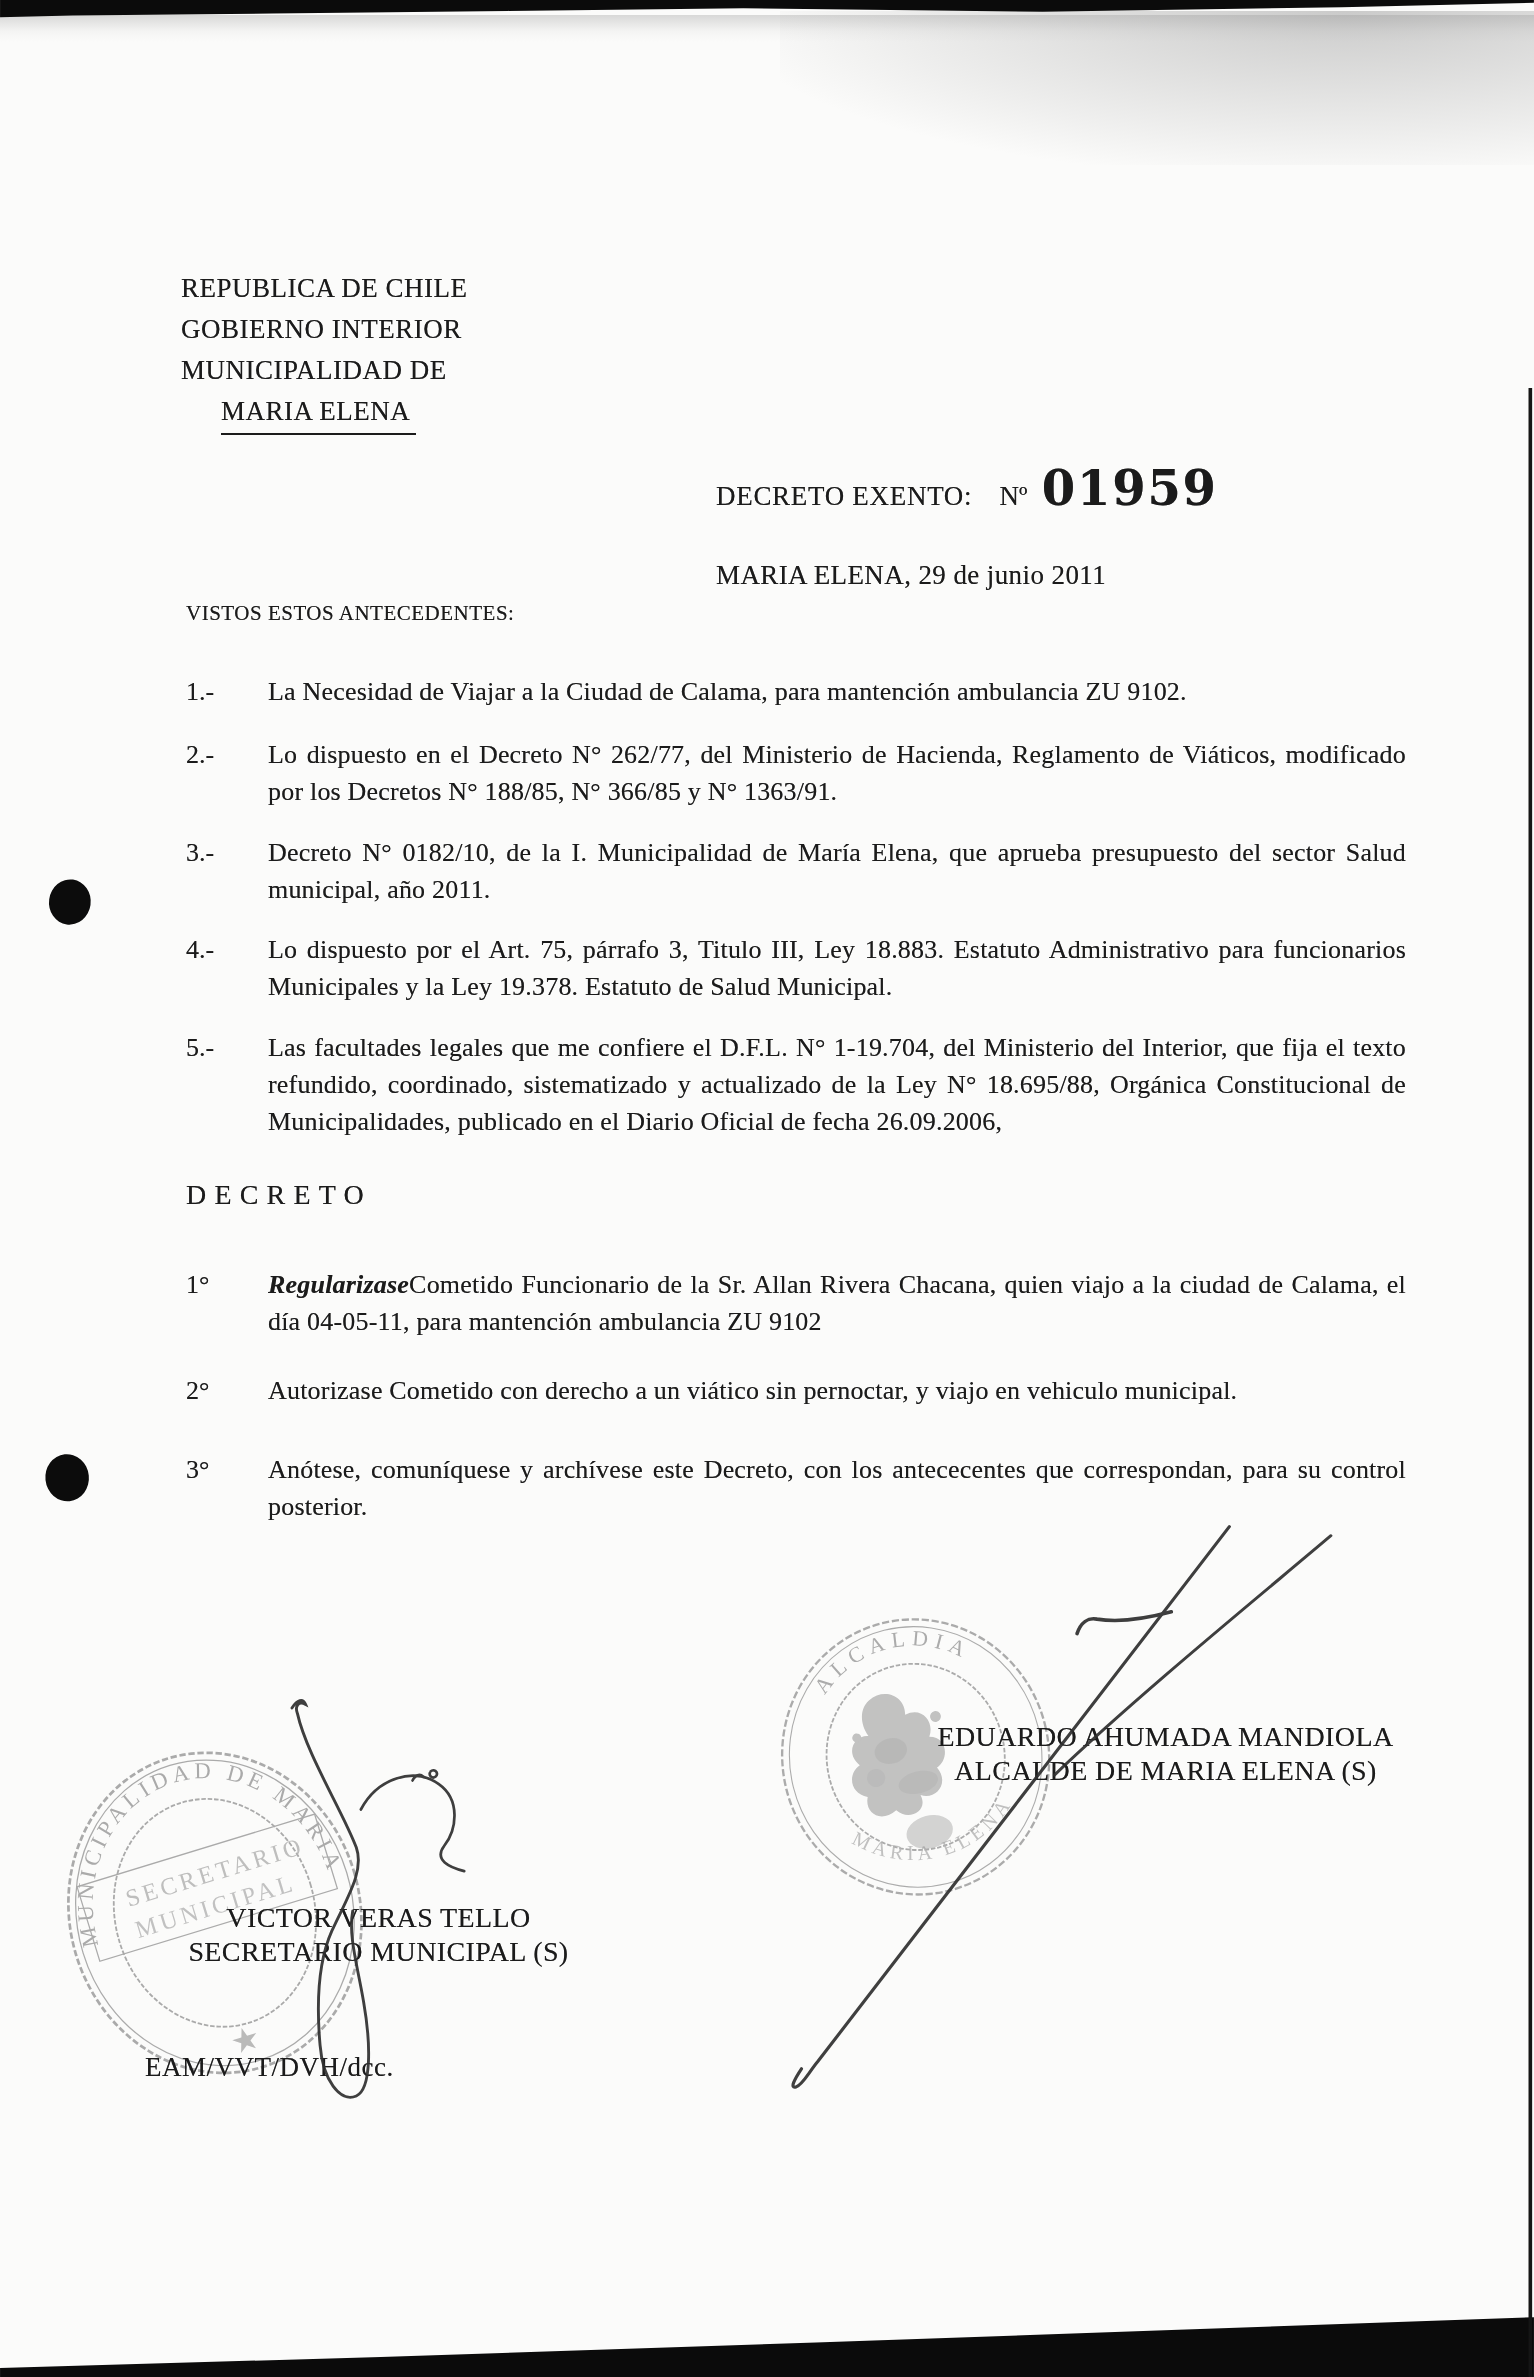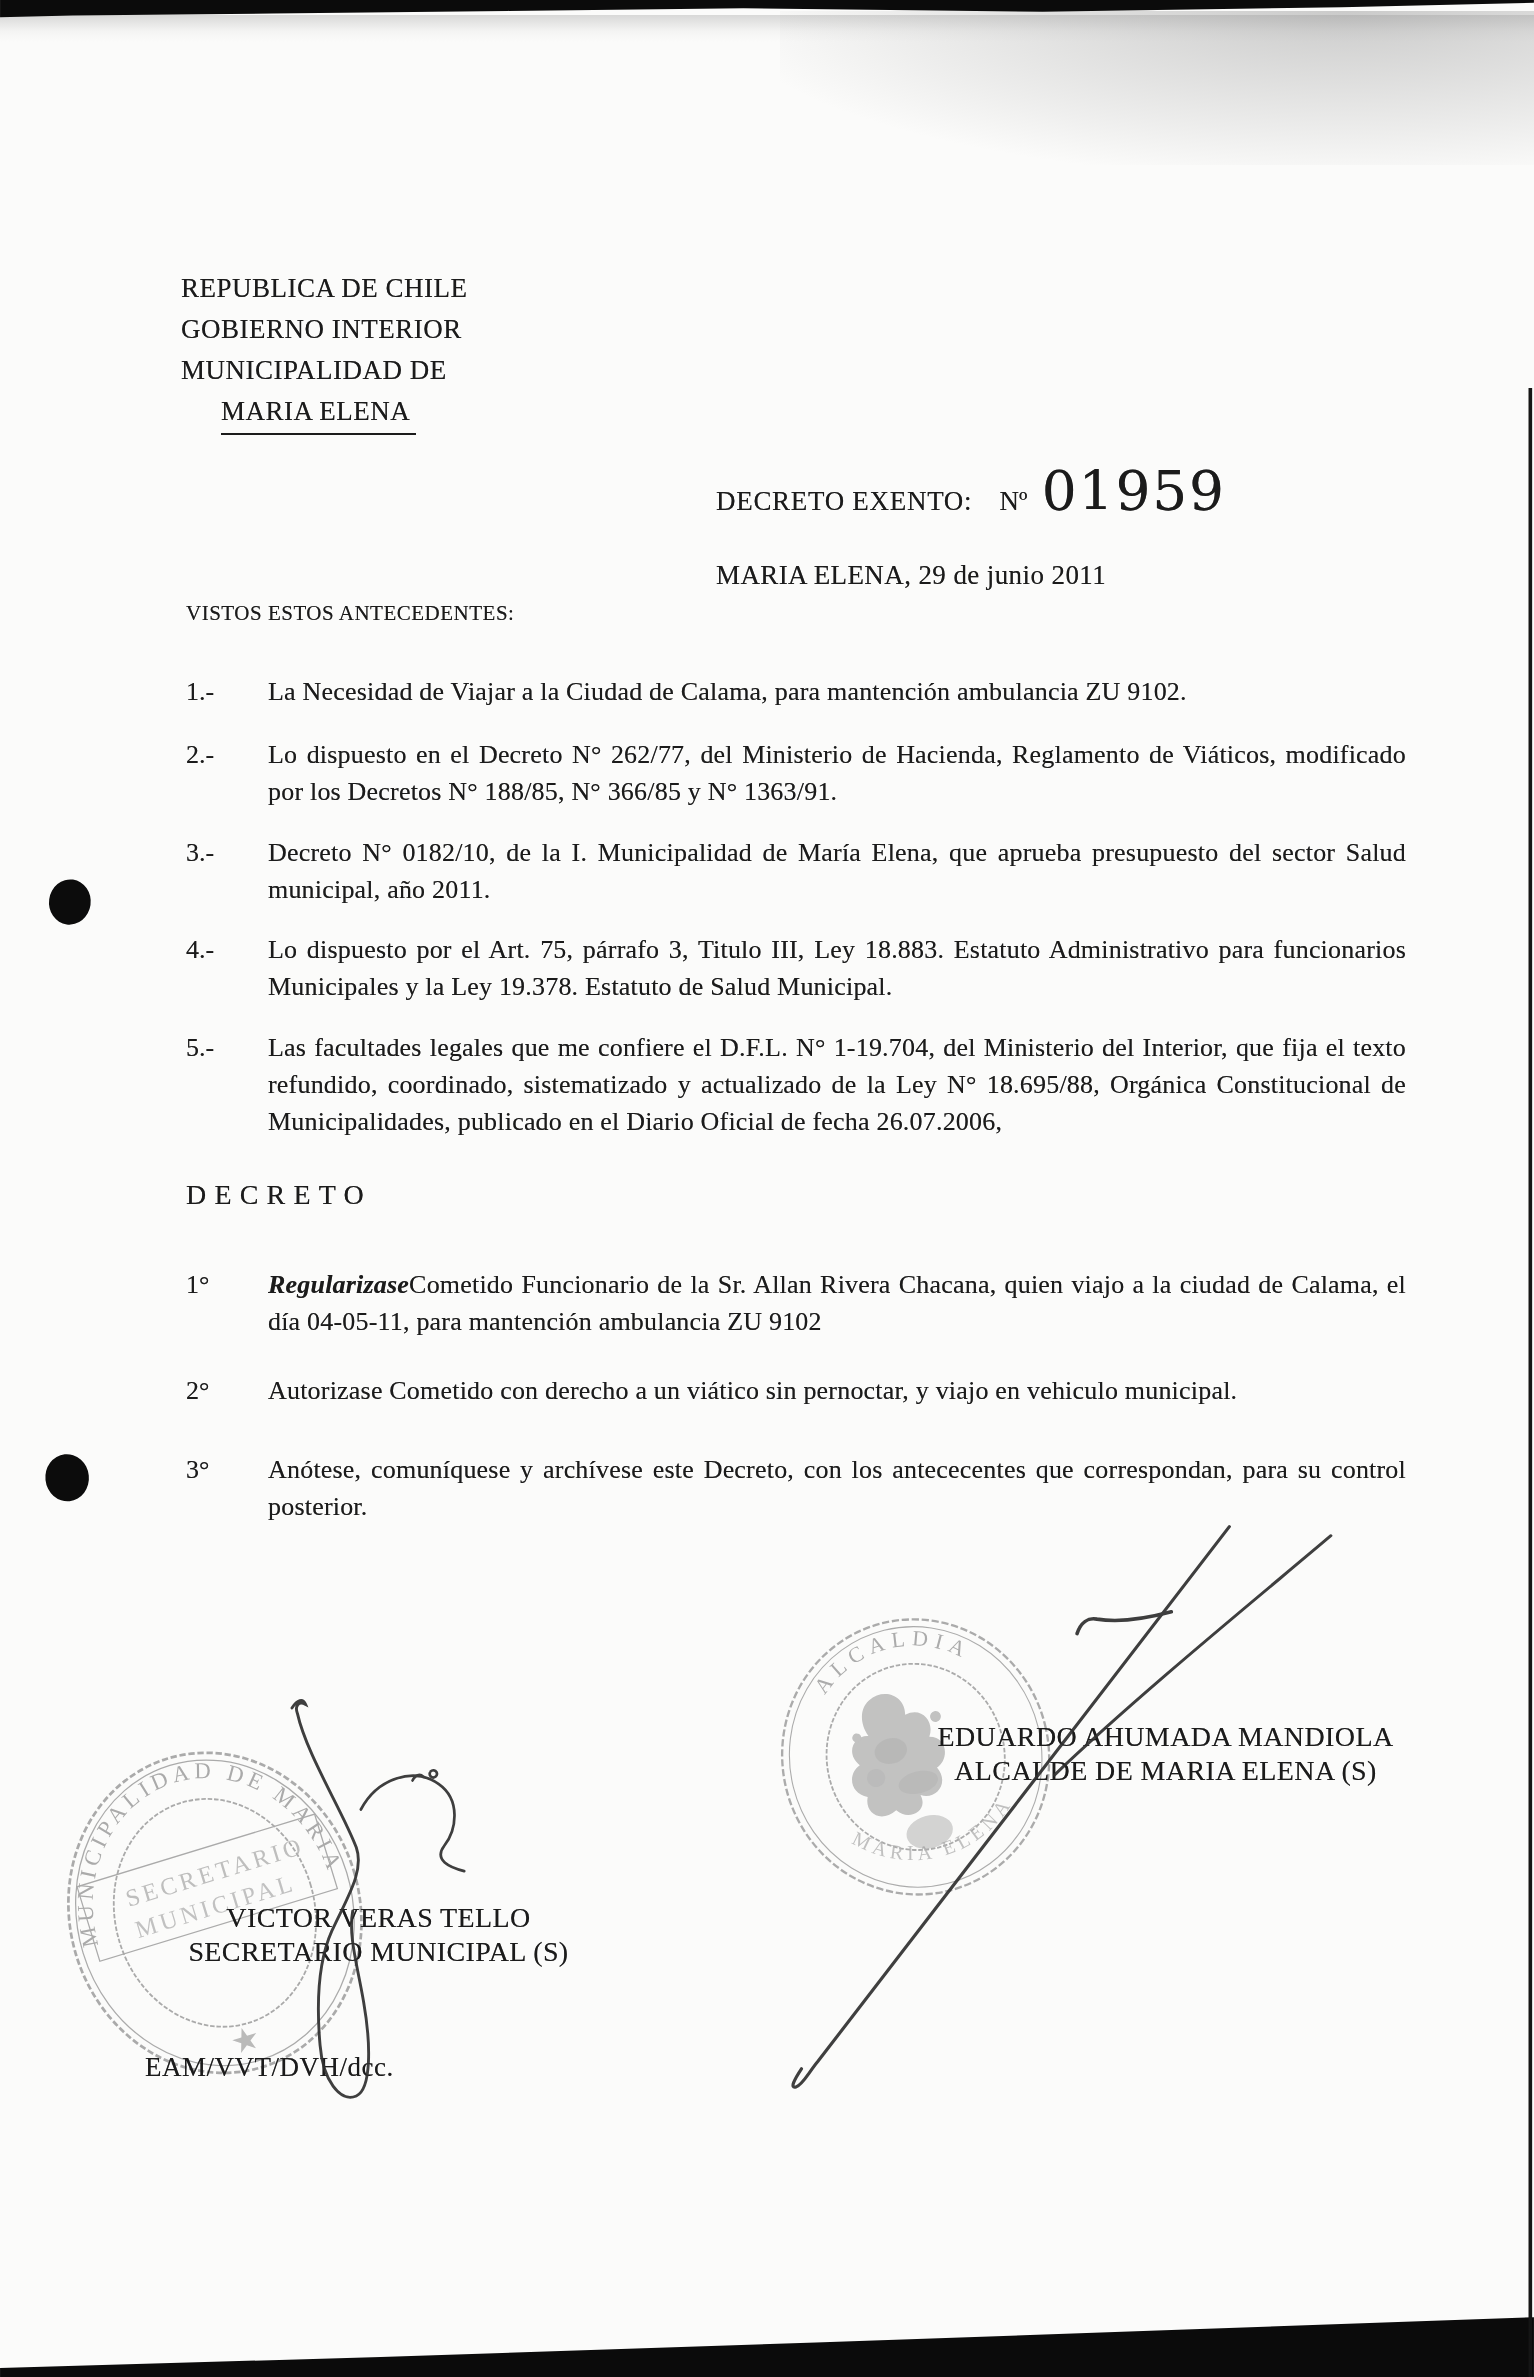--- a/index.html
+++ b/index.html
@@ -13,21 +13,21 @@
     background:linear-gradient(to bottom,rgba(135,135,135,.30),rgba(160,160,160,.08) 60%,transparent);}
   .haze-corner{position:absolute;left:780px;top:11px;width:754px;height:154px;
     background:radial-gradient(ellipse at 75% 0%,rgba(150,150,150,.48),rgba(170,170,170,.18) 55%,transparent 78%);}
   .letterhead{position:absolute;left:181px;top:268px;font-size:27px;line-height:41px;
     letter-spacing:0.5px;text-shadow:0 0 0.5px rgba(0,0,0,.55);}
   .lh-underlined{display:inline-block;margin-left:40px;border-bottom:2.7px solid #1b1b1b;padding:0 5.4px 0.9px 0;}
   .decree-row{position:absolute;left:716px;top:464px;display:flex;align-items:baseline;gap:14.5px;
     text-shadow:0 0 0.5px rgba(0,0,0,.55);}
   .decree-label{font-size:27px;letter-spacing:0.7px;}
   .decree-n{font-size:27px;margin-left:12.7px;}
-  .decree-number{font-family:"DejaVu Serif","Liberation Serif",serif;font-size:55px;letter-spacing:1.8px;line-height:1;}
+  .decree-number{font-family:"DejaVu Serif","Liberation Serif",serif;font-size:48px;letter-spacing:1.8px;line-height:1;font-weight:bold;}
   .dateline{position:absolute;left:716px;top:560px;font-size:27px;letter-spacing:0.4px;
     text-shadow:0 0 0.5px rgba(0,0,0,.55);}
   .vistos{position:absolute;left:186px;top:601px;font-size:21px;letter-spacing:0.5px;
     text-shadow:0 0 0.5px rgba(0,0,0,.55);text-align:right;}
   .item{position:absolute;left:186px;width:1224px;display:flex;text-shadow:0 0 0.5px rgba(0,0,0,.5);}
   .item-num{width:82px;flex:none;font-size:26px;line-height:1.43;}
   .item-text{margin:0;width:1138px;font-size:26px;line-height:1.43;letter-spacing:0.2px;
     text-align:justify;text-justify:inter-word;}
   .item-text b{font-style:italic;}
   .decreto-title{position:absolute;left:186px;top:1179px;font-size:28px;font-weight:normal;
@@ -125,21 +125,21 @@
   <div class="item" style="top:834px">
     <span class="item-num">3.-</span>
     <p class="item-text">Decreto N° 0182/10, de la I. Municipalidad de María Elena, que aprueba presupuesto del sector Salud municipal, año 2011.</p>
   </div>
   <div class="item" style="top:931px">
     <span class="item-num">4.-</span>
     <p class="item-text">Lo dispuesto por el Art. 75, párrafo 3, Titulo III, Ley 18.883. Estatuto Administrativo para funcionarios Municipales y la Ley 19.378. Estatuto de Salud Municipal.</p>
   </div>
   <div class="item" style="top:1029px">
     <span class="item-num">5.-</span>
-    <p class="item-text">Las facultades legales que me confiere el D.F.L. N° 1-19.704, del Ministerio del Interior, que fija el texto refundido, coordinado, sistematizado y actualizado de la Ley N° 18.695/88, Orgánica Constitucional de Municipalidades, publicado en el Diario Oficial de fecha 26.07.2006,</p>
+    <p class="item-text">Las facultades legales que me confiere el D.F.L. N° 1-19.704, del Ministerio del Interior, que fija el texto refundido, coordinado, sistematizado y actualizado de la Ley N° 18.695/88, Orgánica Constitucional de Municipalidades, publicado en el Diario Oficial de fecha 26.09.2006,</p>
   </div>
 
   <div class="decreto-title">DECRETO</div>
 
   <div class="item" style="top:1266px">
     <span class="item-num">1°</span>
     <p class="item-text">
       <b>Regularizase</b><span>Cometido Funcionario de la Sr. Allan Rivera Chacana, quien viajo a la ciudad de Calama, el día 04-05-11, para mantención ambulancia ZU 9102</span>
     </p>
   </div>

